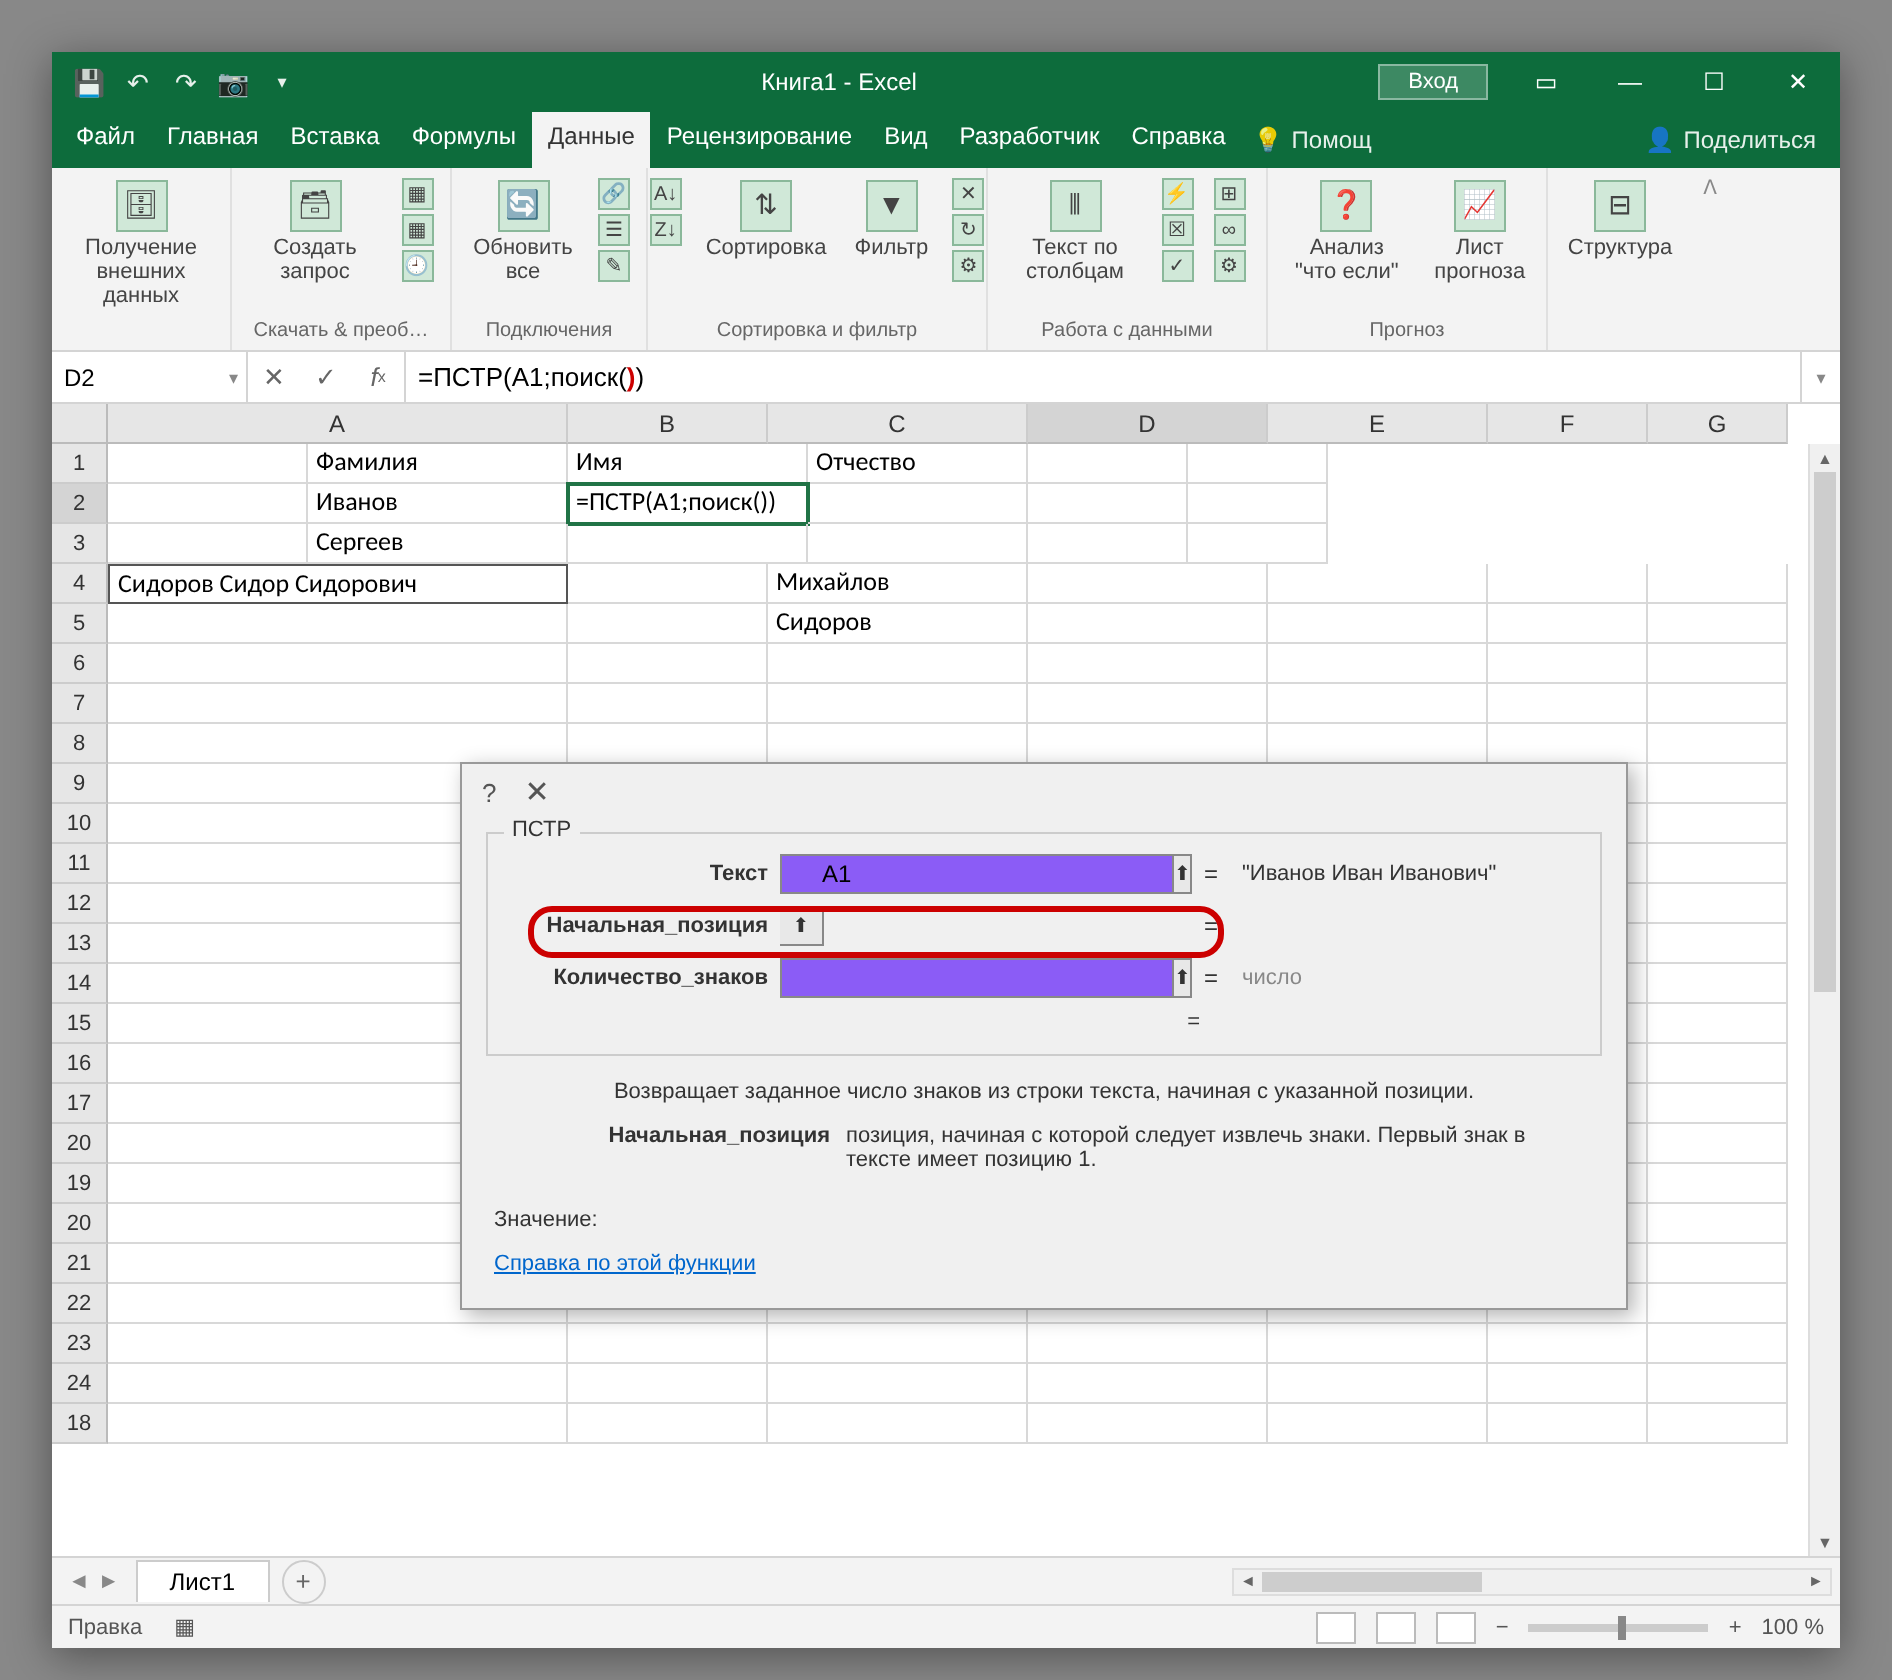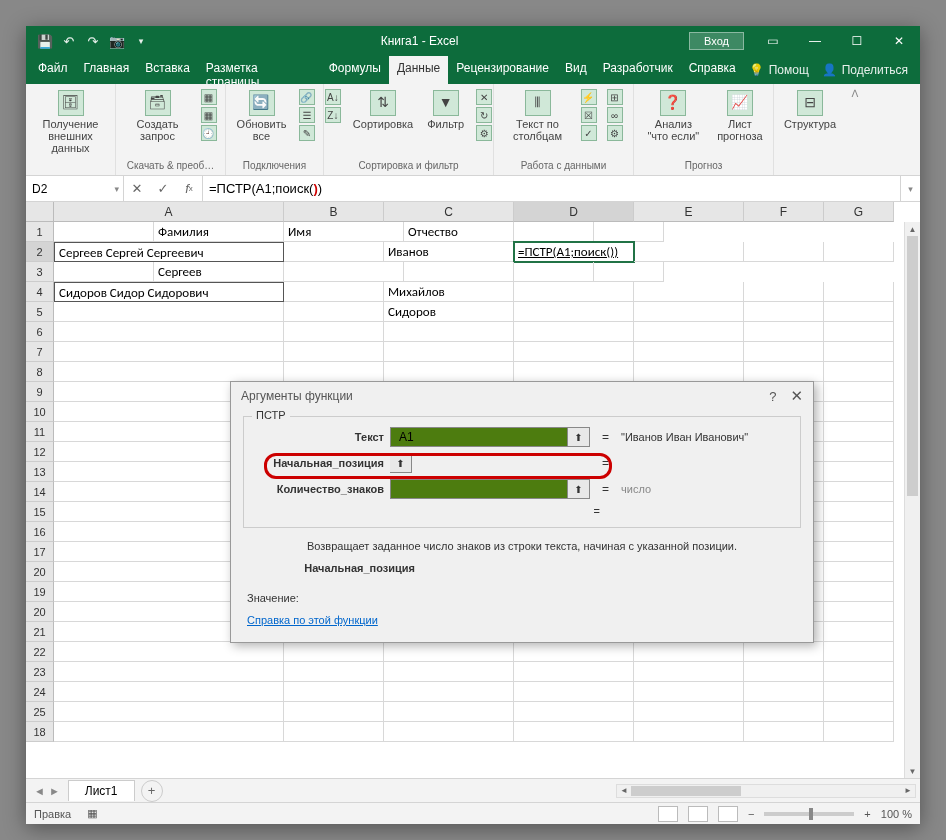--- a/index.html
+++ b/index.html
@@ -48,21 +48,21 @@
 .grid { position: absolute; top: 0; left: 0; }
 .col-headers { display: flex; height: 20px; }
 .corner { width: 28px; background: #e6e6e6; border-right: 1px solid #bbb; border-bottom: 1px solid #bbb; }
 .col-h { background: #e6e6e6; border-right: 1px solid #ccc; border-bottom: 1px solid #bbb; display: flex; align-items: center; justify-content: center; font-size: 12px; color: #333; }
 .col-h.sel { background: #d4d4d4; }
 .row { display: flex; height: 20px; }
 .row-h { width: 28px; background: #e6e6e6; border-right: 1px solid #bbb; border-bottom: 1px solid #ccc; display: flex; align-items: center; justify-content: center; font-size: 11px; color: #333; }
 .row-h.sel { background: #d4d4d4; }
 .cell { border-right: 1px solid #d8d8d8; border-bottom: 1px solid #d8d8d8; font-size: 13px; font-family: Calibri, sans-serif; padding: 0 4px; display: flex; align-items: center; overflow: hidden; white-space: nowrap; }
 .cell.brd { border: 1px solid #555; }
-.cell.active { outline: 2px solid #217346; outline-offset: -1px; text-decoration: underline; }
+.cell.active { outline: 2px solid #217346; outline-offset: -1px; }
 .vscroll { position: absolute; right: 0; top: 20px; bottom: 0; width: 16px; background: #f0f0f0; border-left: 1px solid #ddd; }
 .vscroll .thumb { position: absolute; top: 14px; left: 2px; right: 2px; height: 260px; background: #cdcdcd; }
 .vscroll .arr { position: absolute; left:0; right:0; height: 14px; display:flex;align-items:center;justify-content:center;font-size:8px;color:#666;background:#f0f0f0;}
 
 
 .sheet-bar { height: 24px; background: #f3f3f3; border-top: 1px solid #d4d4d4; display: flex; align-items: center; font-size: 11px; }
 .sheet-nav { display: flex; gap: 4px; padding: 0 8px; color: #888; }
 .sheet-tab { background: #fff; border: 1px solid #ccc; border-bottom: none; padding: 3px 16px; font-size: 12px; }
 .sheet-add { width: 22px; height: 22px; border: 1px solid #ccc; border-radius: 50%; display: flex; align-items: center; justify-content: center; margin-left: 6px; color: #666; font-size: 13px;}
 .hscroll-area { flex: 1; display: flex; align-items: center; justify-content: flex-end; padding-right: 4px; }
@@ -82,21 +82,21 @@
 .dlg-title { height: 28px; display: flex; align-items: center; padding: 0 10px; }
 .dlg-title .t { flex: 1; color: #555; }
 .dlg-title .help { color: #555; margin-right: 14px; font-size: 13px;}
 .dlg-title .x { color: #555; font-size: 15px;}
 .dlg-body { padding: 6px 12px 12px; }
 .fieldset { border: 1px solid #ccc; padding: 10px 10px 10px; margin-bottom: 8px; position: relative; }
 .fieldset .legend { position: absolute; top: -8px; left: 8px; background: #f0f0f0; padding: 0 4px; font-size: 11px; color: #333; }
 .arg-row { display: flex; align-items: center; margin-bottom: 6px; gap: 6px; }
 .arg-label { width: 130px; text-align: right; font-weight: bold; font-size: 11px;}
 .arg-input-wrap { display:flex; width: 200px;}
-.arg-input { flex:1; height: 20px; border: 1px solid #888; background: #4d7c0f; padding: 0 8px; font-size: 12px;}
+.arg-input { flex:1; height: 20px; border: 1px solid #888; background: #8b5cf6; padding: 0 20px; font-size: 12px;}
 .arg-btn { width: 22px; height: 20px; border: 1px solid #888; border-left: none; background: #e8e8e8; display:flex;align-items:center;justify-content:center;font-size:10px;}
 .arg-eq { padding: 0 6px; }
 .arg-res { font-size: 11px; color: #333; }
 .highlight-ring { border: 3px solid #c00; border-radius: 12px; position: absolute; pointer-events: none; }
 .dlg-desc { font-size: 11px; color: #333; text-align: center; padding: 4px 20px 10px; }
 .dlg-argdesc { display: flex; font-size: 11px; padding: 0 10px 12px; }
 .dlg-argdesc .l { width: 170px; text-align: right; font-weight: bold; padding-right: 8px;}
 .dlg-argdesc .r { flex: 1; }
 .dlg-value { font-size: 11px; padding: 6px 4px 10px;}
 .dlg-foot { display: flex; align-items: center; padding: 0 4px 4px; }
@@ -125,21 +125,20 @@
       <div class="winbtn">—</div>
       <div class="winbtn">☐</div>
       <div class="winbtn close">✕</div>
     </div>
   </div>
 
   <div class="ribbon-tabs">
     <div class="ribbon-tab">Файл</div>
     <div class="ribbon-tab">Главная</div>
     <div class="ribbon-tab">Вставка</div>
-    <div class="ribbon-tab">Разметка страницы</div>
     <div class="ribbon-tab">Формулы</div>
     <div class="ribbon-tab active">Данные</div>
     <div class="ribbon-tab">Рецензирование</div>
     <div class="ribbon-tab">Вид</div>
     <div class="ribbon-tab">Разработчик</div>
     <div class="ribbon-tab">Справка</div>
     <div class="tell-me">
         <span>💡</span>
         <span>Помощ</span>
       </div>
@@ -321,21 +320,20 @@
           <div class="row-h">1</div>
           <div class="cell" style="width: 100px;"></div>
           <div class="cell" style="width: 130px;">Фамилия</div>
           <div class="cell" style="width: 120px;">Имя</div>
           <div class="cell" style="width: 110px;">Отчество</div>
           <div class="cell" style="width: 80px;"></div>
           <div class="cell" style="width: 70px;"></div>
         </div>
         <div class="row">
           <div class="row-h sel">2</div>
-          <div class="cell brd" style="width: 230px;">Сергеев Сергей Сергеевич</div>
           <div class="cell" style="width: 100px;"></div>
           <div class="cell" style="width: 130px;">Иванов</div>
           <div class="cell active" style="width: 120px;">=ПСТР(A1;поиск())</div>
           <div class="cell" style="width: 110px;"></div>
           <div class="cell" style="width: 80px;"></div>
           <div class="cell" style="width: 70px;"></div>
         </div>
         <div class="row">
           <div class="row-h">3</div>
           <div class="cell" style="width: 100px;"></div>
@@ -540,30 +538,20 @@
           <div class="cell" style="width: 230px;"></div>
           <div class="cell" style="width: 100px;"></div>
           <div class="cell" style="width: 130px;"></div>
           <div class="cell" style="width: 120px;"></div>
           <div class="cell" style="width: 110px;"></div>
           <div class="cell" style="width: 80px;"></div>
           <div class="cell" style="width: 70px;"></div>
         </div>
         <div class="row">
           <div class="row-h">24</div>
-          <div class="cell" style="width: 230px;"></div>
-          <div class="cell" style="width: 100px;"></div>
-          <div class="cell" style="width: 130px;"></div>
-          <div class="cell" style="width: 120px;"></div>
-          <div class="cell" style="width: 110px;"></div>
-          <div class="cell" style="width: 80px;"></div>
-          <div class="cell" style="width: 70px;"></div>
-        </div>
-        <div class="row">
-          <div class="row-h">25</div>
           <div class="cell" style="width: 230px;"></div>
           <div class="cell" style="width: 100px;"></div>
           <div class="cell" style="width: 130px;"></div>
           <div class="cell" style="width: 120px;"></div>
           <div class="cell" style="width: 110px;"></div>
           <div class="cell" style="width: 80px;"></div>
           <div class="cell" style="width: 70px;"></div>
         </div>
         <div class="row">
           <div class="row-h">18</div>
@@ -578,21 +566,20 @@
       </div>
     <div class="vscroll">
       <div class="arr" style="top:0;">▲</div>
       <div class="thumb"></div>
       <div class="arr" style="bottom:0;">▼</div>
     </div>
   </div>
 
   <div class="dialog">
     <div class="dlg-title">
-      <div class="t">Аргументы функции</div>
       <div class="help">?</div>
       <div class="x">✕</div>
     </div>
     <div class="dlg-body" style="position:relative;">
       <div class="fieldset">
         <div class="legend">ПСТР</div>
         <div class="arg-row">
           <div class="arg-label">Текст</div>
           <div class="arg-input-wrap">
             <input class="arg-input" value="A1" style="">
@@ -617,20 +604,21 @@
           </div>
           <div class="arg-eq">=</div>
           <div class="arg-res" style="color:#888">число</div>
         </div>
         <div style="text-align:right;padding-right:190px;font-size:11px;color:#333;">=</div>
         <div class="highlight-ring" style="left:20px; top:36px; width:348px; height:26px;"></div>
       </div>
       <div class="dlg-desc">Возвращает заданное число знаков из строки текста, начиная с указанной позиции.</div>
       <div class="dlg-argdesc">
         <div class="l">Начальная_позиция</div>
+        <div class="r">позиция, начиная с которой следует извлечь знаки. Первый знак в тексте имеет позицию 1.</div>
       </div>
       <div class="dlg-value">Значение:</div>
       <div class="dlg-foot">
         <a class="dlg-link">Справка по этой функции</a>
       </div>
     </div>
   </div>
 
   <div class="sheet-bar">
     <div class="sheet-nav">

